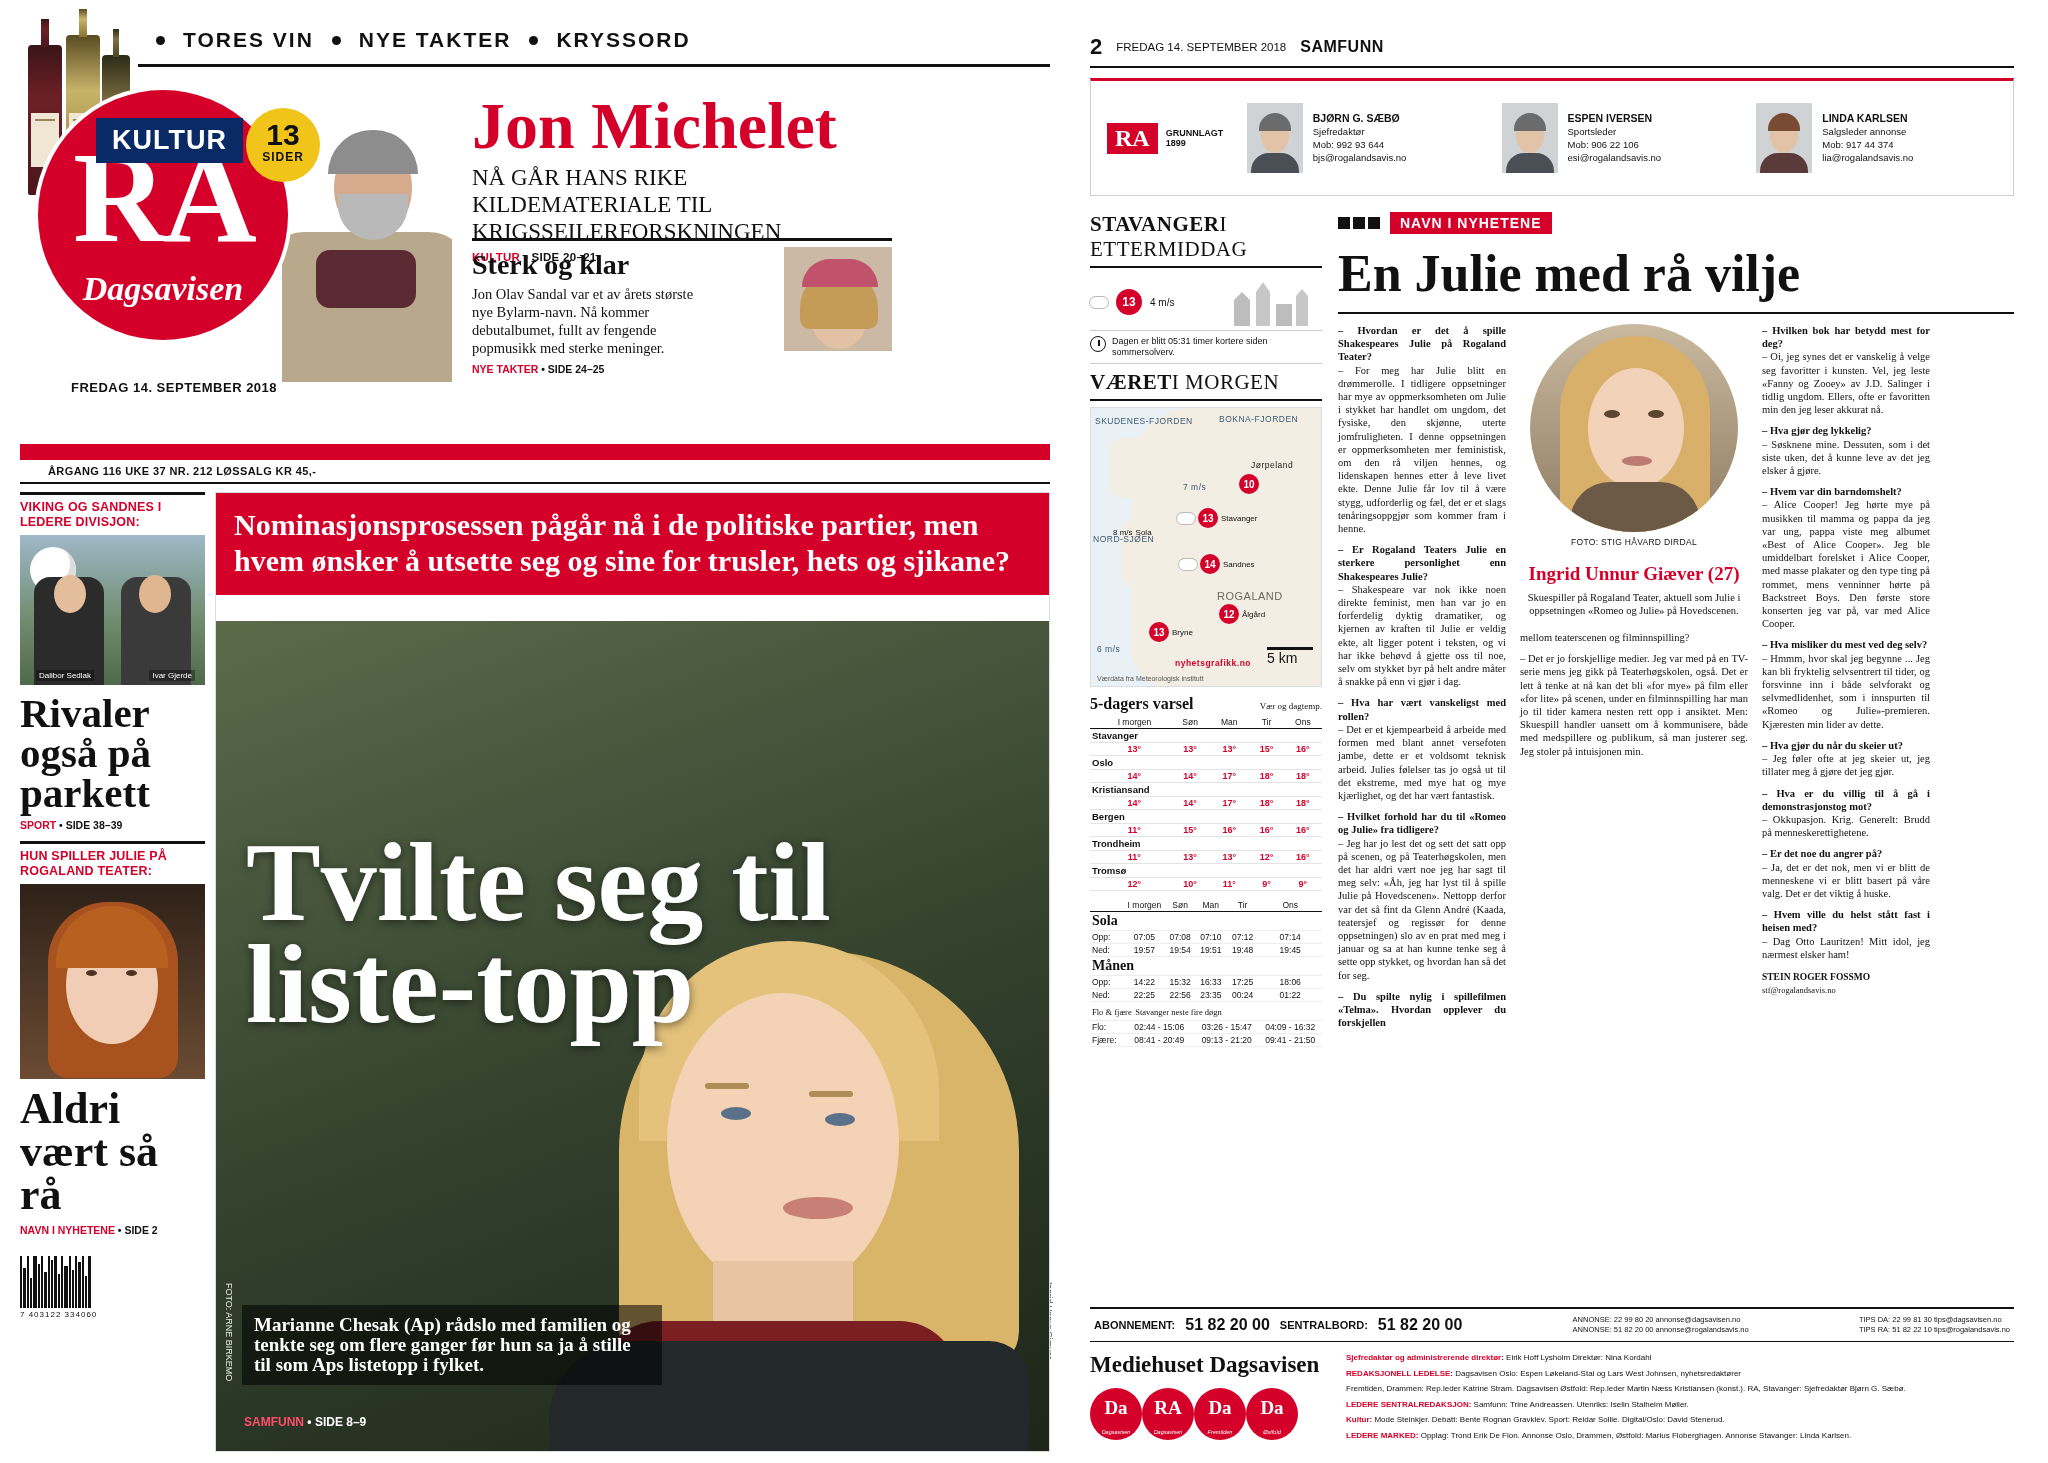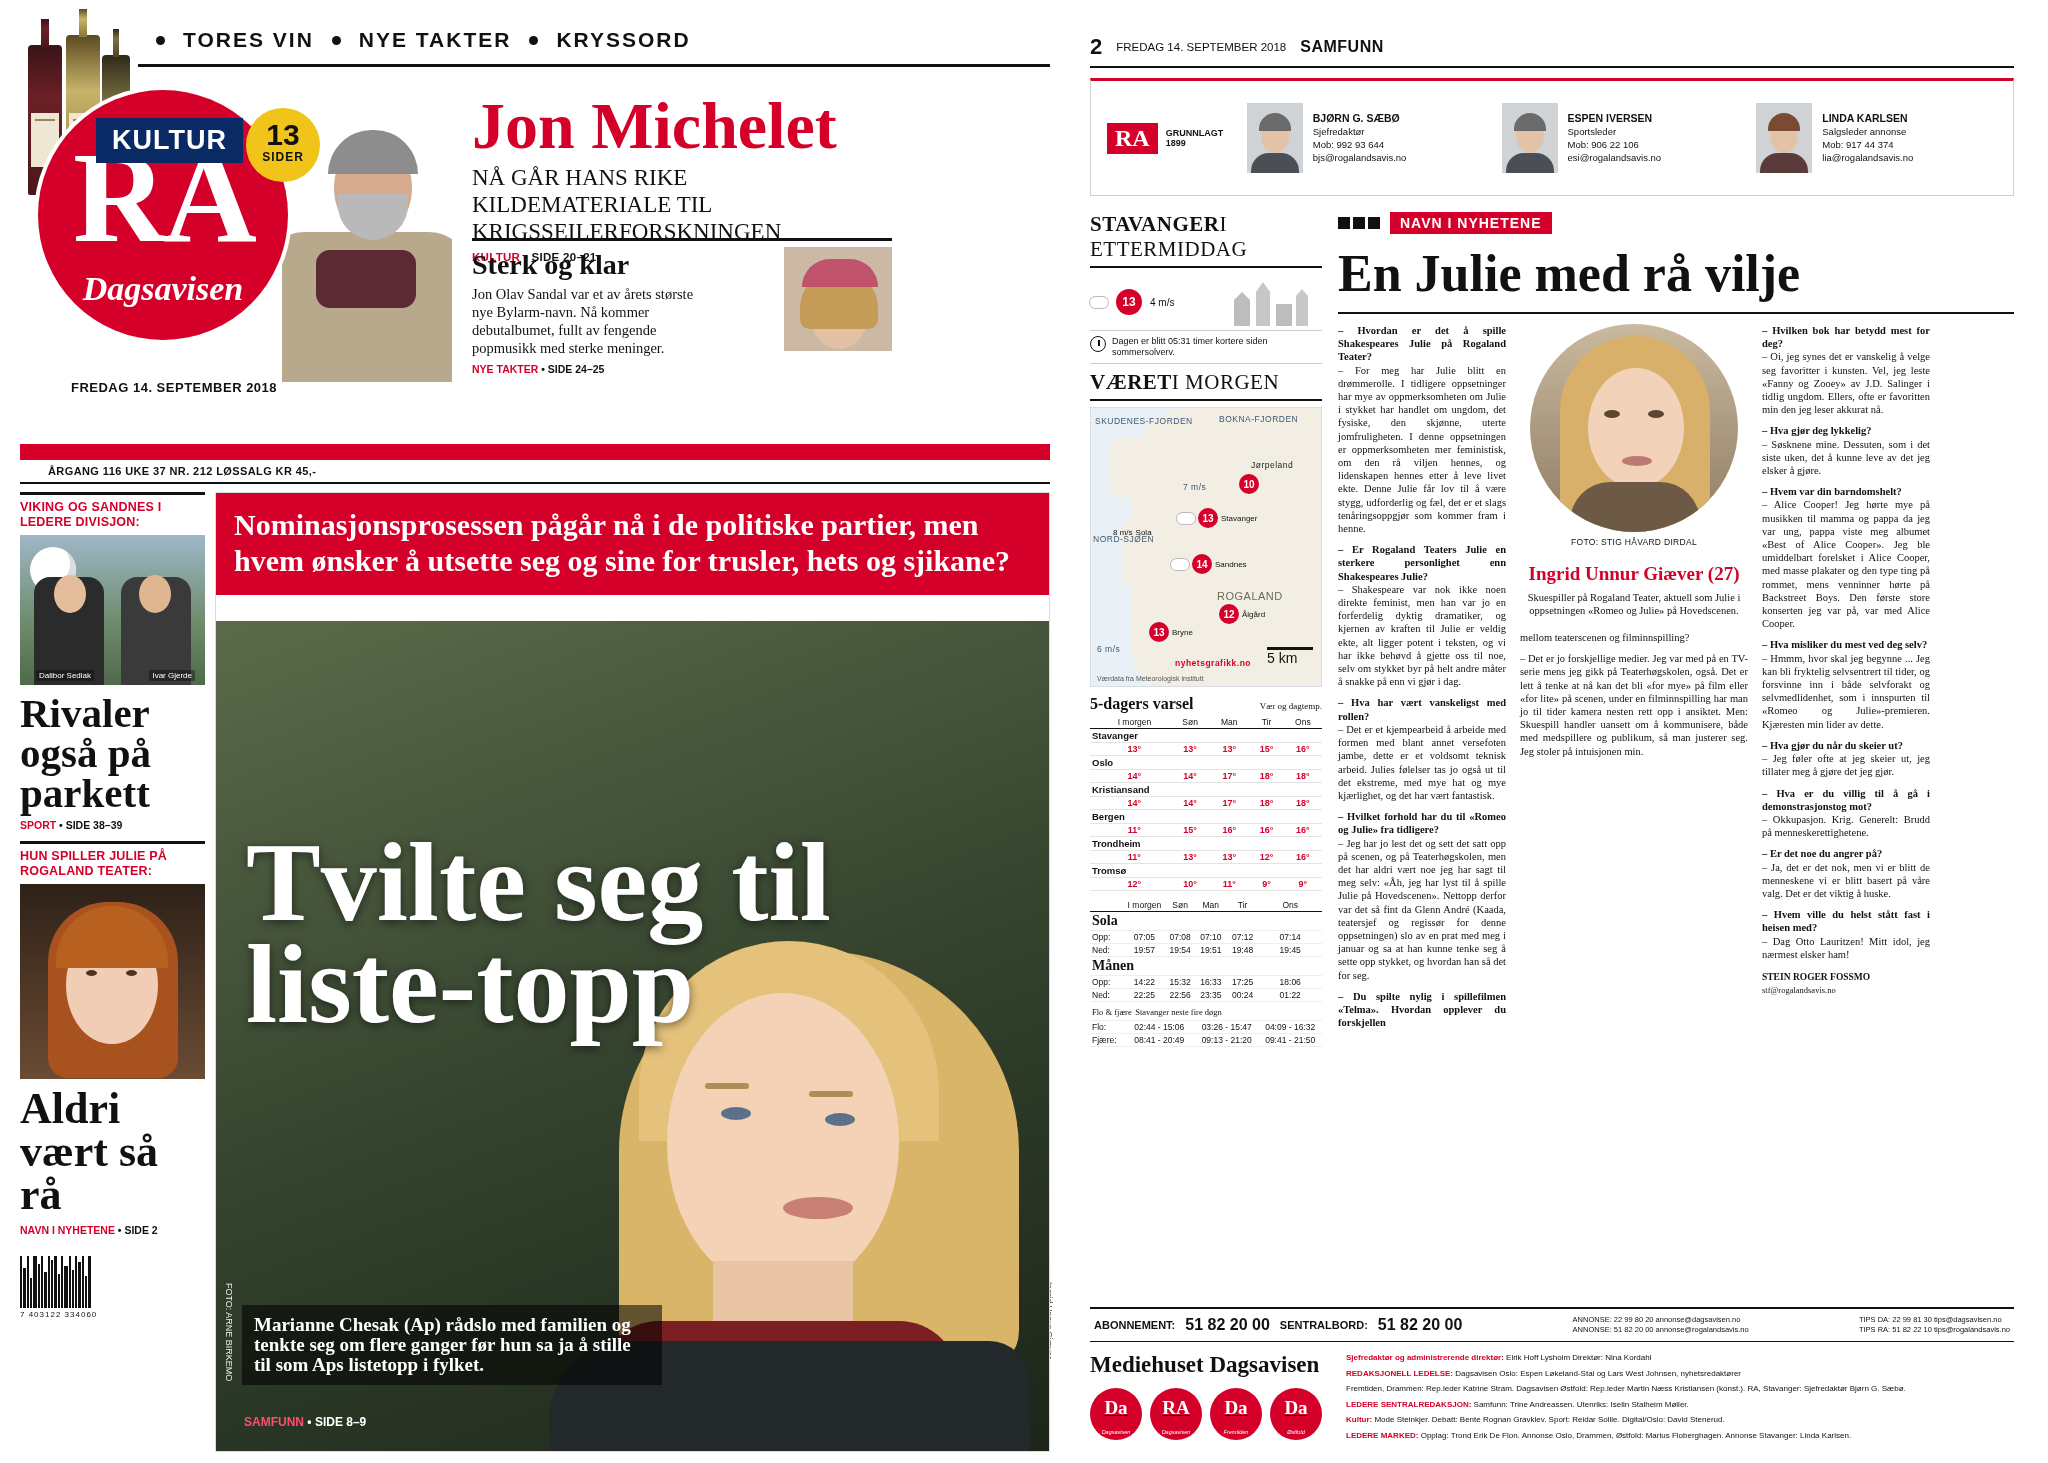--- a/index.html
+++ b/index.html
@@ -238,21 +238,21 @@
   .byline .mail { font-weight:normal; font-size:8.5px; }
 
   .r-footer { position:absolute; left:30px; right:34px; bottom:18px; }
   .subsbar { border-top:2px solid #111; border-bottom:1px solid #111; display:flex; align-items:center;
              font-size:11px; font-weight:bold; padding:6px 4px; gap:10px; }
   .subsbar .big { font-size:16px; }
   .subsbar .ads { margin-left:auto; font-size:7.5px; font-weight:normal; line-height:10px; text-align:left; }
   .colophon { display:flex; gap:16px; margin-top:10px; }
   .colo-left { width:240px; }
   .colo-title { font-family:"Liberation Serif", serif; font-weight:bold; font-size:23px; }
-  .logos { display:flex; gap:8px; margin-top:10px;text-decoration:underline; }
+  .logos { display:flex; margin-top:10px; }
   .mini-logo { width:52px; height:52px; border-radius:50%; background:#d4002a; color:#fff; text-align:center;
                font-family:"Liberation Serif", serif; font-weight:bold; font-size:19px; line-height:40px; position:relative; }
   .mini-logo small { position:absolute; left:0; right:0; bottom:5px; font-size:5.5px; font-style:italic; line-height:6px;
                      font-family:"Liberation Sans", sans-serif; font-weight:normal; }
   .colo-right { flex:1; font-size:8px; line-height:12.5px; }
   .colo-right .ln { margin-bottom:3px; }
   .colo-right .ln b { color:#d4002a; }
 </style>
 </head>
 <body>
@@ -521,21 +521,21 @@
           </div>
           <div class="wx-label" style="left:160px;top:52px;color:#222;">Jørpeland</div>
 
           <div class="wx-pin" style="left:86px;top:100px;">
             <span class="cloud"></span>
             <span class="b2s">13</span>
             <span>Stavanger</span>
           </div>
           <div class="wx-label" style="left:92px;top:74px;">7 m/s</div>
 
-          <div class="wx-pin" style="left:80px;top:146px;">
+          <div class="wx-pin" style="left:88px;top:146px;">
             <span class="cloud"></span>
             <span class="b2s">14</span>
             <span>Sandnes</span>
           </div>
           <div class="wx-pin" style="left:22px;top:120px;">
             <span>8 m/s</span>
             <span>Sola</span>
           </div>
           <div class="wx-pin" style="left:128px;top:196px;">
             <span class="b2s">12</span>

